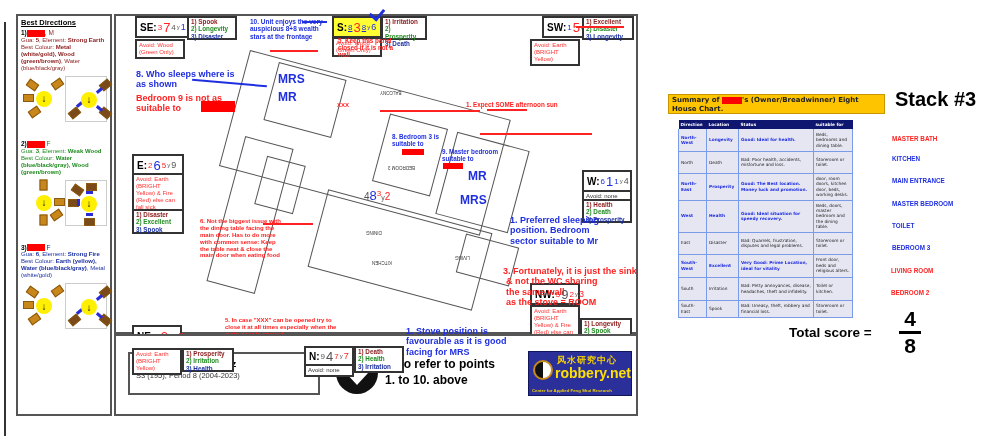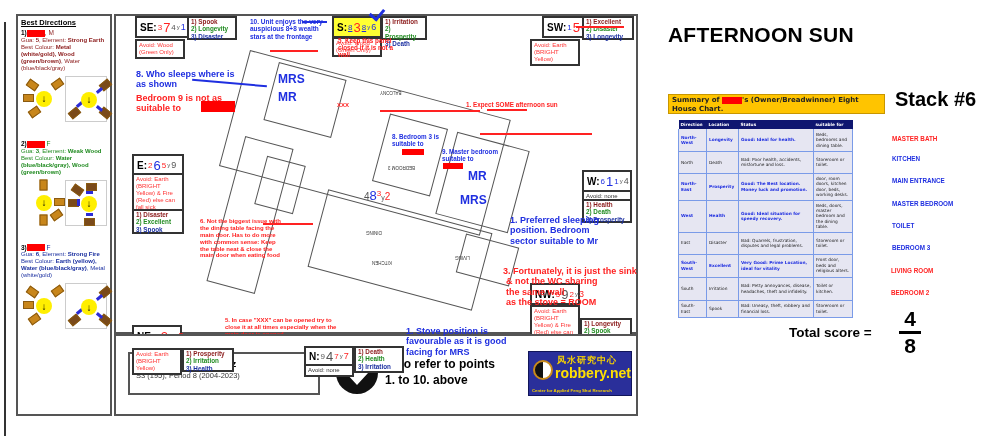--- a/index.html
+++ b/index.html
@@ -341,27 +341,26 @@
   <div>1. to 10. above</div>
 </div>
 <div class="logo">
   <div class="yy"></div>
   <div class="cn">风水研究中心</div>
   <div class="geo">robbery.net</div>
   <div class="cap">Center for Applied Feng Shui Research</div>
 </div>
 
 <div class="title-big">
-  <div>AFTERNOON SUN</div>
 </div>
 
 <div class="summary-bar">
   <span>Summary of </span><span class="redbar" style="width:20px;height:7px"></span><span>'s (Owner/Breadwinner) Eight House Chart.</span>
 </div>
-<div class="stack">Stack #6</div>
+<div class="stack">Stack #3</div>
 
 <table class="eh">
   <thead>
     <tr>
       <th style="width:28px">Direction</th>
       <th style="width:32px">Location</th>
       <th style="width:75px">Status</th>
       <th>suitable for</th>
     </tr>
   </thead>

